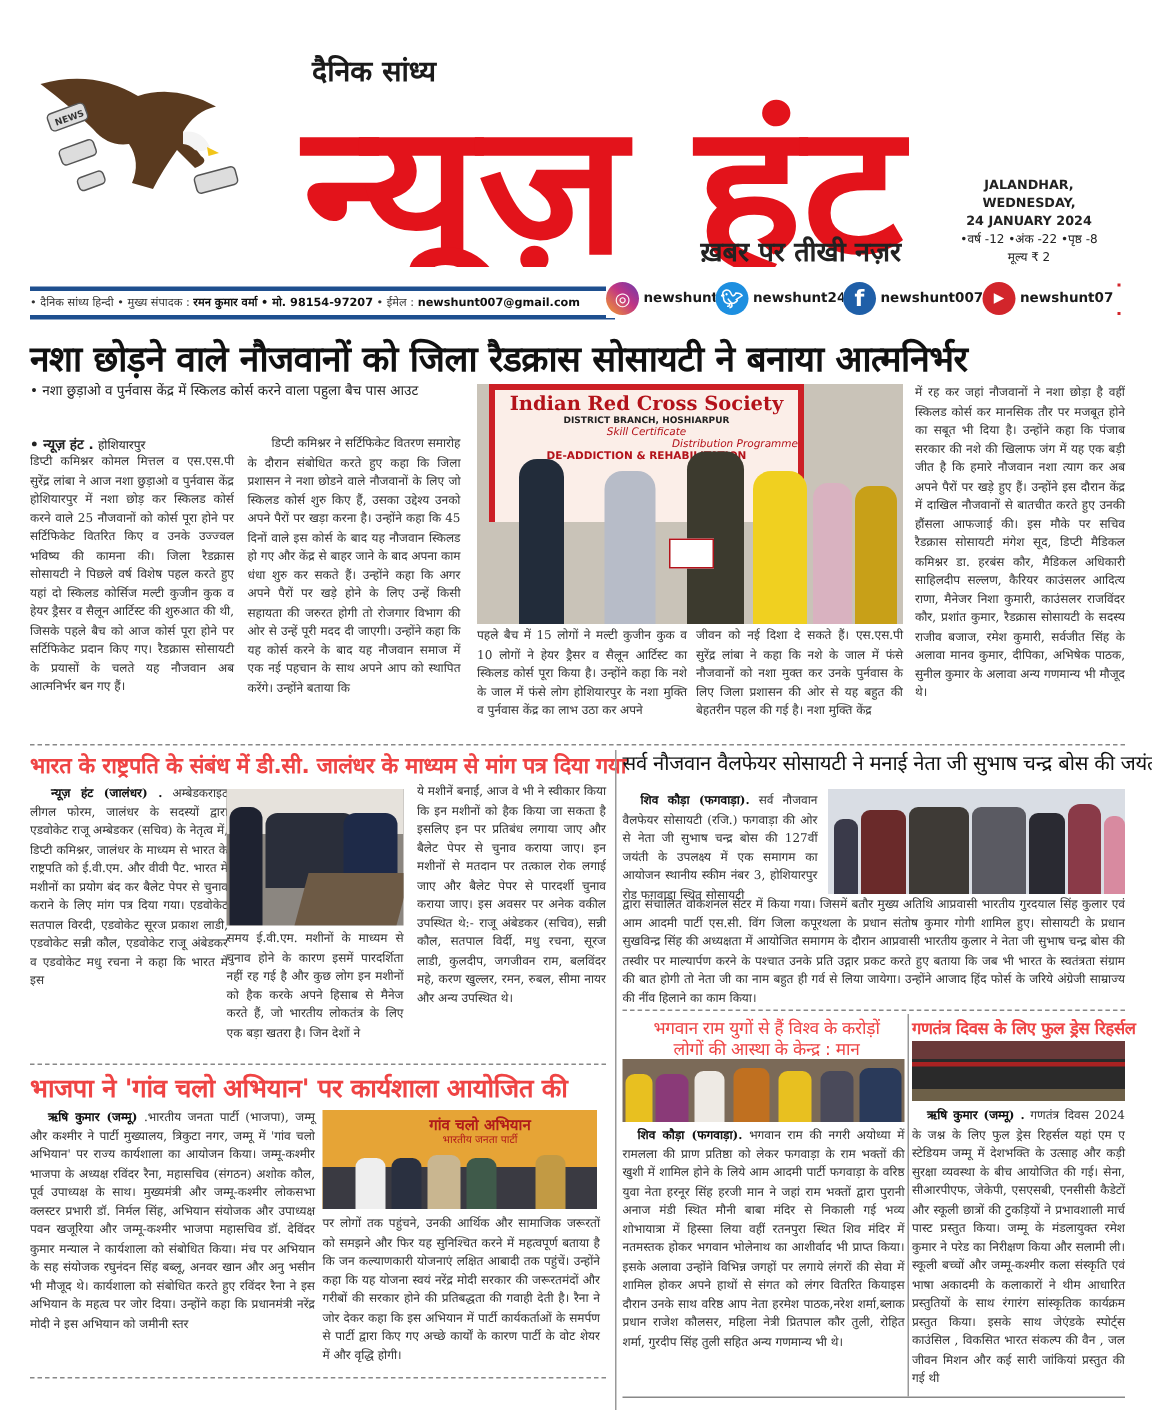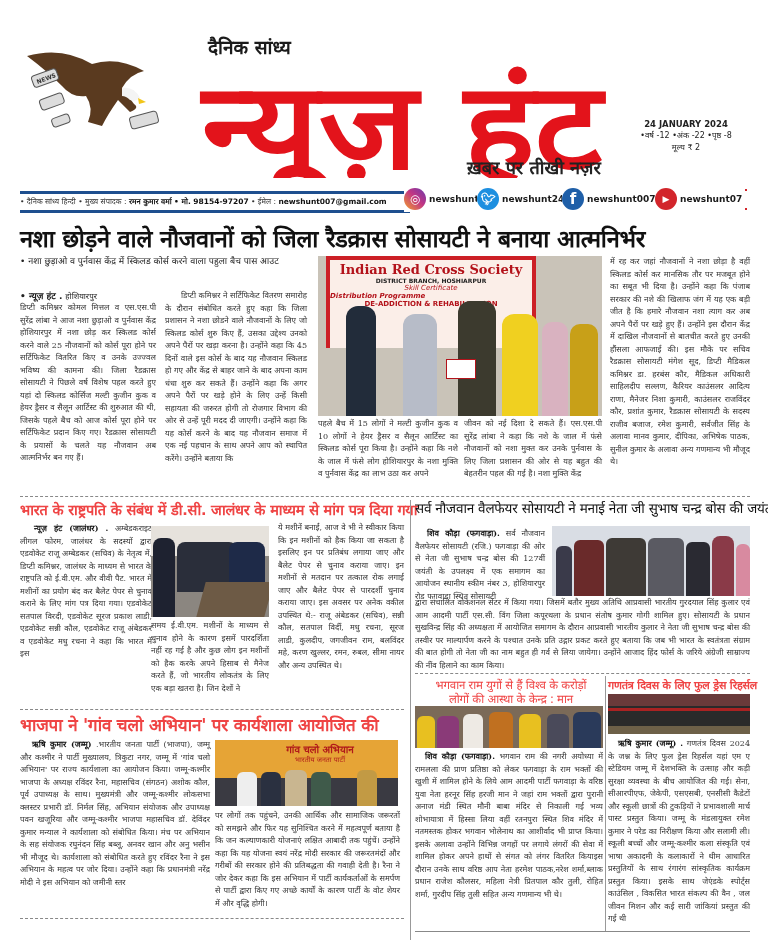--- a/index.html
+++ b/index.html
@@ -56,20 +56,21 @@
     <rect x="108" y="88" width="28" height="12" rx="3" fill="#ddd" stroke="#555" transform="rotate(-15 122 94)"></rect>
     <text x="14" y="55" font-size="6" font-weight="bold" fill="#333" transform="rotate(-20 23 52)">NEWS</text>
   </svg>
   <div class="pre-title">दैनिक सांध्य</div>
   <svg class="logo" viewBox="0 0 408 128">
     <text x="4" y="118" font-family="DejaVu Sans, sans-serif" font-size="120" font-weight="bold" fill="#e3131b" textLength="400" lengthAdjust="spacingAndGlyphs">न्यूज़ हंट</text>
   </svg>
   <div class="tagline">ख़बर पर तीखी नज़र</div>
 
   <div class="dateline">
+    <div class="b">JALANDHAR, WEDNESDAY,</div>
     <div class="b">24 JANUARY 2024</div>
     <div>•वर्ष -12  •अंक -22  •पृष्ठ -8</div>
     <div>मूल्य ₹ 2</div>
   </div>
 </div>
 
 <div class="bar-blue-top"></div>
 <div class="bar-blue-bot"></div>
 <div class="bar-red-top"></div>
 <div class="bar-red-bot"></div>
@@ -107,21 +108,21 @@
   <span style="font-size:8px;">होशियारपुर</span>
 </div>
 <div class="col" style="left:20px;top:302px;width:136px;">डिप्टी कमिश्नर कोमल मित्तल व एस.एस.पी सुरेंद्र लांबा ने आज नशा छुड़ाओ व पुर्नवास केंद्र होशियारपुर में नशा छोड़ कर स्किलड कोर्स करने वाले 25 नौजवानों को कोर्स पूरा होने पर सर्टिफिकेट वितरित किए व उनके उज्ज्वल भविष्य की कामना की। जिला रैडक्रास सोसायटी ने पिछले वर्ष विशेष पहल करते हुए यहां दो स्किलड कोर्सिज मल्टी कुजीन कुक व हेयर ड्रैसर व सैलून आर्टिस्ट की शुरुआत की थी, जिसके पहले बैच को आज कोर्स पूरा होने पर सर्टिफिकेट प्रदान किए गए। रैडक्रास सोसायटी के प्रयासों के चलते यह नौजवान अब आत्मनिर्भर बन गए हैं।</div>
 <div class="col" style="left:165px;top:290px;width:142px;text-indent:16px;">डिप्टी कमिश्नर ने सर्टिफिकेट वितरण समारोह के दौरान संबोधित करते हुए कहा कि जिला प्रशासन ने नशा छोडने वाले नौजवानों के लिए जो स्किलड कोर्स शुरु किए हैं, उसका उद्देश्य उनको अपने पैरों पर खड़ा करना है। उन्होंने कहा कि 45 दिनों वाले इस कोर्स के बाद यह नौजवान स्किलड हो गए और केंद्र से बाहर जाने के बाद अपना काम धंधा शुरु कर सकते हैं। उन्होंने कहा कि अगर अपने पैरों पर खड़े होने के लिए उन्हें किसी सहायता की जरुरत होगी तो रोजगार विभाग की ओर से उन्हें पूरी मदद दी जाएगी। उन्होंने कहा कि यह कोर्स करने के बाद यह नौजवान समाज में एक नई पहचान के साथ अपने आप को स्थापित करेंगे। उन्होंने बताया कि</div>
 
 <div class="photo" style="left:318px;top:256px;width:284px;height:160px;background:#c9c3b8;">
   <div class="banner" style="left:8px;top:0;width:210px;height:92px;">
     <div style="color:#b3121a;font-family:'DejaVu Serif',serif;font-weight:bold;font-size:13px;text-align:center;margin-top:2px;">Indian Red Cross Society</div>
     <div style="font-size:6px;font-weight:bold;text-align:center;">DISTRICT BRANCH, HOSHIARPUR</div>
     <div style="font-size:7px;font-style:italic;color:#b3121a;text-align:center;">Skill Certificate</div>
-    <div style="font-size:7px;font-style:italic;color:#b3121a;text-align:left;font-weight:bold;">Distribution Programme</div>
+    <div style="font-size:7px;font-style:italic;color:#b3121a;text-align:right;">Distribution Programme</div>
     <div style="font-size:7px;font-weight:bold;color:#b3121a;text-align:center;">DE-ADDICTION &amp; REHABILITATION</div>
   </div>
   <div style="position:absolute;left:28px;top:50px;width:30px;height:110px;background:#222c3a;border-radius:12px 12px 0 0;"></div>
   <div style="position:absolute;left:85px;top:58px;width:34px;height:102px;background:#b7bcc8;border-radius:12px 12px 0 0;"></div>
   <div style="position:absolute;left:140px;top:45px;width:38px;height:115px;background:#3c3a2e;border-radius:12px 12px 0 0;"></div>
   <div style="position:absolute;left:184px;top:58px;width:36px;height:102px;background:#f0d020;border-radius:12px 12px 0 0;"></div>
   <div style="position:absolute;left:224px;top:66px;width:26px;height:94px;background:#d9b2c0;border-radius:10px 10px 0 0;"></div>
   <div style="position:absolute;left:252px;top:68px;width:28px;height:92px;background:#c8a018;border-radius:10px 10px 0 0;"></div>
   <div style="position:absolute;left:128px;top:103px;width:30px;height:20px;background:#fff;border:1px solid #b3121a;"></div>
 </div>

